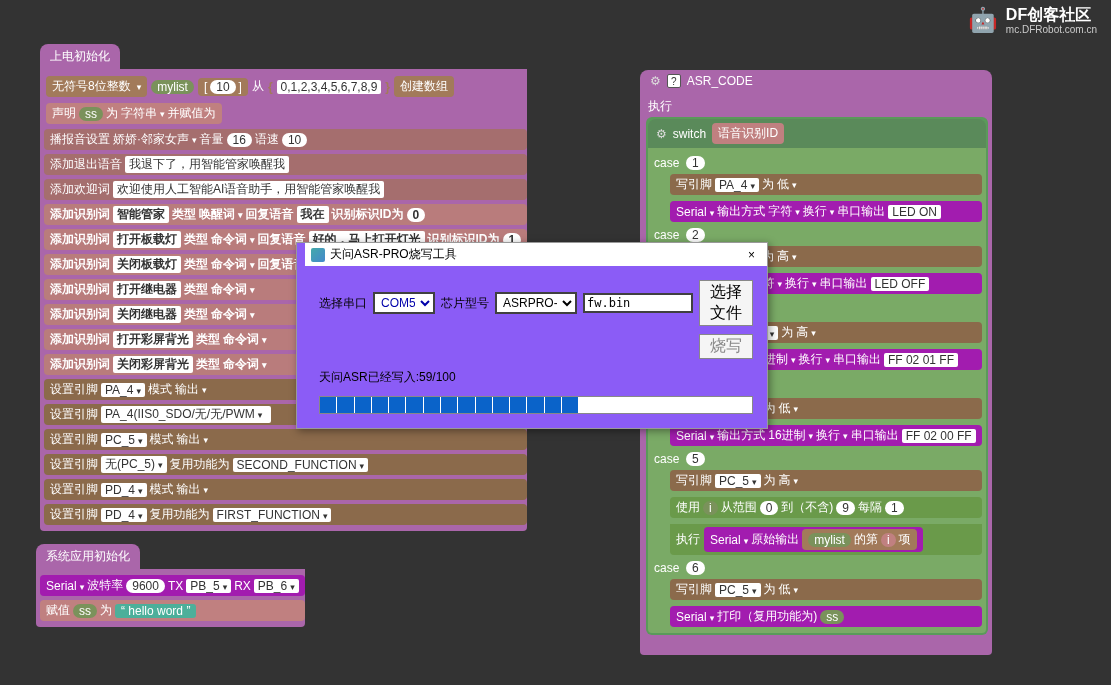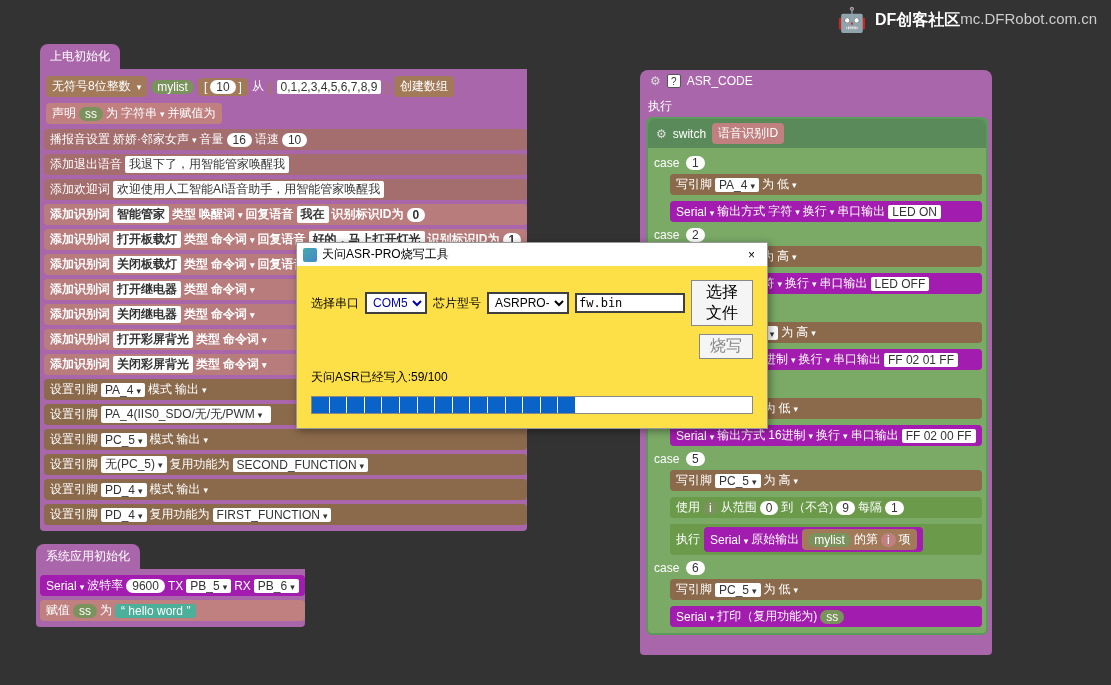--- a/index.html
+++ b/index.html
@@ -16,23 +16,23 @@
   .watermark {
     position: absolute;
     top: 6px;
     right: 14px;
     display: flex;
     align-items: center;
     gap: 8px;
     color: #fff;
   }
   .watermark .icon { font-size: 24px; }
-  .watermark .txt { display:flex; flex-direction:row; line-height:1.1;}
+  .watermark .txt { display:flex; flex-direction:column; line-height:1.1;}
   .watermark .txt .main { font-weight:bold; font-size:16px; }
-  .watermark .txt .sub { font-size:15px; color:#ccc; }
+  .watermark .txt .sub { font-size:10px; color:#ccc; }
 
   
   .blockgroup { position: absolute; }
   .hat {
     background: #aa66aa;
     color:#fff;
     padding: 4px 10px;
     border-radius: 8px 8px 0 0;
     display:inline-block;
   }
@@ -87,24 +87,25 @@
   .switchhat { background:#5a8a5a; padding:4px 8px; border-radius:8px 8px 0 0; display:flex; gap:6px; align-items:center;}
   .switchbody { background:#7aaa66; padding:4px 4px 4px 16px; border-radius:0 0 4px 4px;}
   .caselbl { color:#fff; font-size:12px; margin:4px 0 2px -10px;}
   .casecontent { background:#7aaa66; padding-left:6px; display:flex; flex-direction:column; gap:2px;}
 
   
   .dialog {
     position:absolute;
     left:296px; top:242px;
     width:472px;
-    background:#fde047;
+    background:#8b5cf6;
     border:1px solid #999;
     box-shadow:2px 2px 8px rgba(0,0,0,.4);
     color:#000;
+    padding-left:8px;
   }
   .titlebar {
     display:flex; align-items:center; justify-content:space-between;
     padding:3px 6px;
     background:#fff;
     font-size:12px;
   }
   .titlebar .left { display:flex; align-items:center; gap:5px;}
   .dlgbody { padding:14px; font-size:12px;}
   .dlgrow { display:flex; align-items:center; gap:6px; margin-bottom:8px;}

